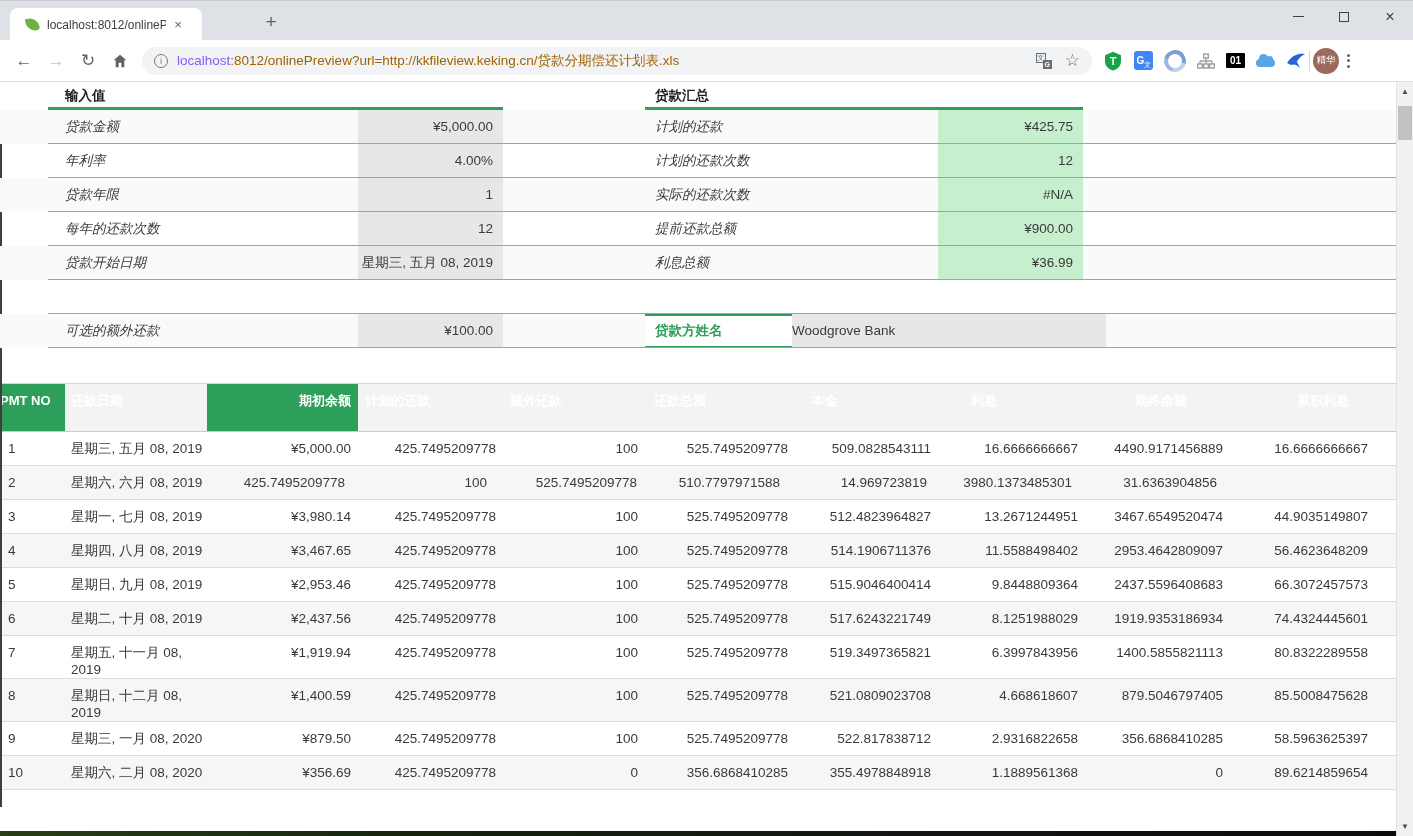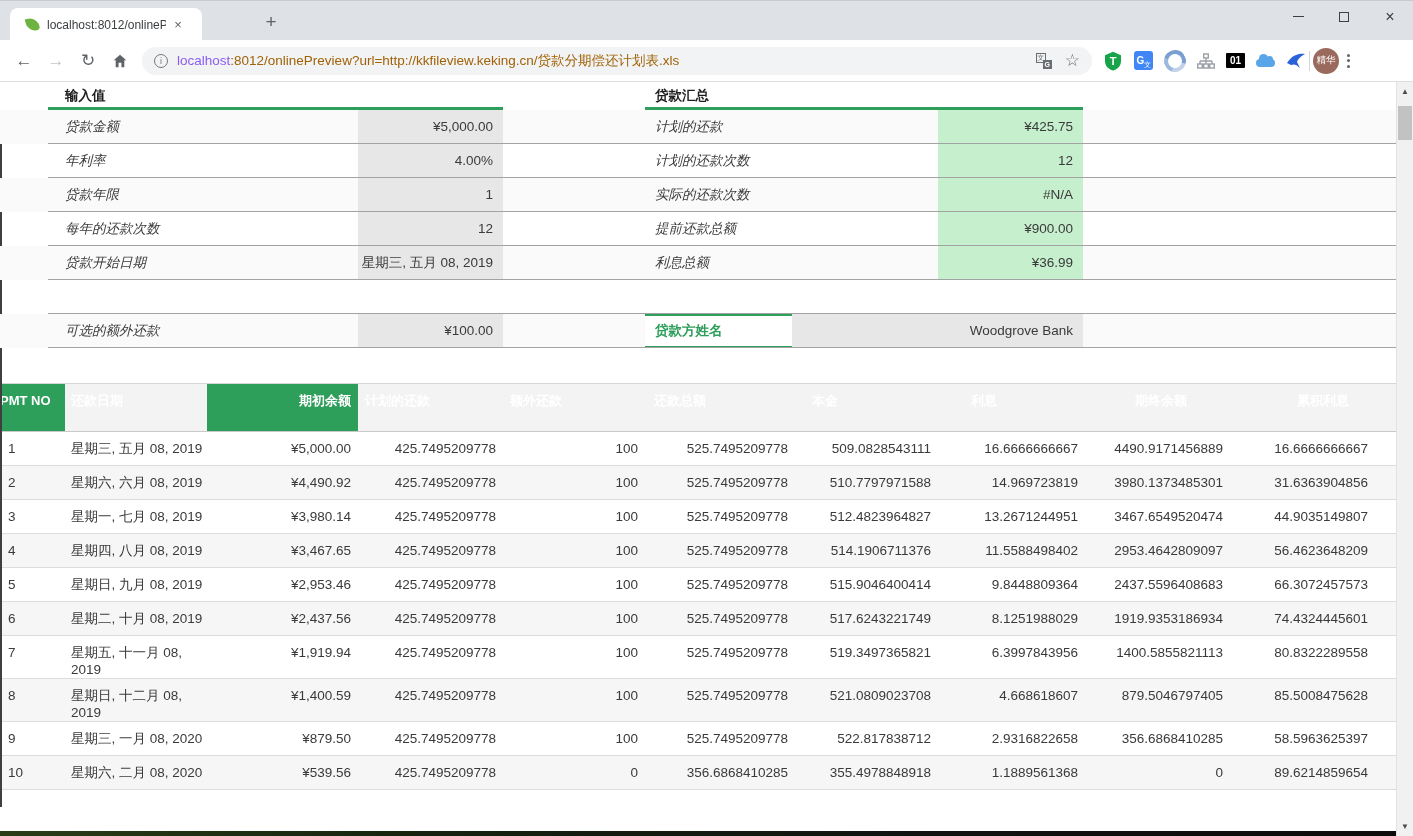--- a/index.html
+++ b/index.html
@@ -65,21 +65,21 @@
   .srow::after,.sgap::after,.sextra::after{content:"";position:absolute;left:48px;right:0;bottom:0;height:1px;background:#a3a3a3}
   #srows .srow:nth-child(odd){background:#fafafa}
   .sextra{background:#fafafa}
   .scell{position:absolute;top:0;height:33px;line-height:33px;font-size:13.5px;color:#3a3a3a;box-sizing:border-box;overflow:hidden}
   .lab-l{left:48px;width:310px;padding-left:17px;font-style:italic}
   .val-l{left:358px;width:145px;background:var(--value-gray);text-align:right;padding-right:10px}
   .lab-r{left:645px;width:293px;padding-left:10px;font-style:italic}
   .val-r{left:938px;width:145px;background:var(--light-green);text-align:right;padding-right:10px}
   .lender-lab{left:645px;width:147px;height:34px;background:#fff;border-top:2px solid var(--green);
               border-bottom:2px solid var(--green);color:var(--green);font-weight:bold;padding-left:10px;line-height:29px}
-  .lender-val{left:792px;width:291px;background:var(--value-gray);text-align:right;padding-right:10px}
+  .lender-val{left:792px;width:314px;background:var(--value-gray);text-align:left;padding-right:1px}
   .swhite{height:35px}
   .thead{height:49px;display:flex;background:var(--head-gray);border-top:1px solid #d6d6d6;border-bottom:1px solid #c9c9c9;
          box-sizing:border-box;color:#fff;font-weight:bold;font-size:13px}
   .hc{box-sizing:border-box;padding-top:9px;line-height:16px;flex:none}
   .thead .hc:nth-child(1){width:65px;padding-left:0;padding-right:14px;background:var(--green)}
   .thead .hc:nth-child(2){width:142px;padding-left:6px}
   .thead .hc:nth-child(3){width:151px;background:var(--green);text-align:right;padding-right:7px}
   .thead .hc:nth-child(4){width:145px;padding-left:7px}
   .thead .hc:nth-child(5){width:142px;padding-left:7px}
   .thead .hc:nth-child(6){width:150px;padding-left:9px}
@@ -286,21 +286,20 @@
     <div class="c col5">525.7495209778</div>
     <div class="c col6">509.0828543111</div>
     <div class="c col7">16.6666666667</div>
     <div class="c col8">4490.9171456889</div>
     <div class="c col9">16.6666666667</div>
   </div>
 
   <div class="trow">
     <div class="c col0">2</div>
     <div class="c col1">星期六, 六月 08, 2019</div>
-    <div class="c col2">¥4,490.92</div>
     <div class="c col3">425.7495209778</div>
     <div class="c col4">100</div>
     <div class="c col5">525.7495209778</div>
     <div class="c col6">510.7797971588</div>
     <div class="c col7">14.969723819</div>
     <div class="c col8">3980.1373485301</div>
     <div class="c col9">31.6363904856</div>
   </div>
 
   <div class="trow">
@@ -392,21 +391,21 @@
     <div class="c col5">525.7495209778</div>
     <div class="c col6">522.817838712</div>
     <div class="c col7">2.9316822658</div>
     <div class="c col8">356.6868410285</div>
     <div class="c col9">58.5963625397</div>
   </div>
 
   <div class="trow">
     <div class="c col0">10</div>
     <div class="c col1">星期六, 二月 08, 2020</div>
-    <div class="c col2">¥539.56</div>
+    <div class="c col2">¥356.69</div>
     <div class="c col3">425.7495209778</div>
     <div class="c col4">0</div>
     <div class="c col5">356.6868410285</div>
     <div class="c col6">355.4978848918</div>
     <div class="c col7">1.1889561368</div>
     <div class="c col8">0</div>
     <div class="c col9">89.6214859654</div>
   </div>
 </div>
 </div>

